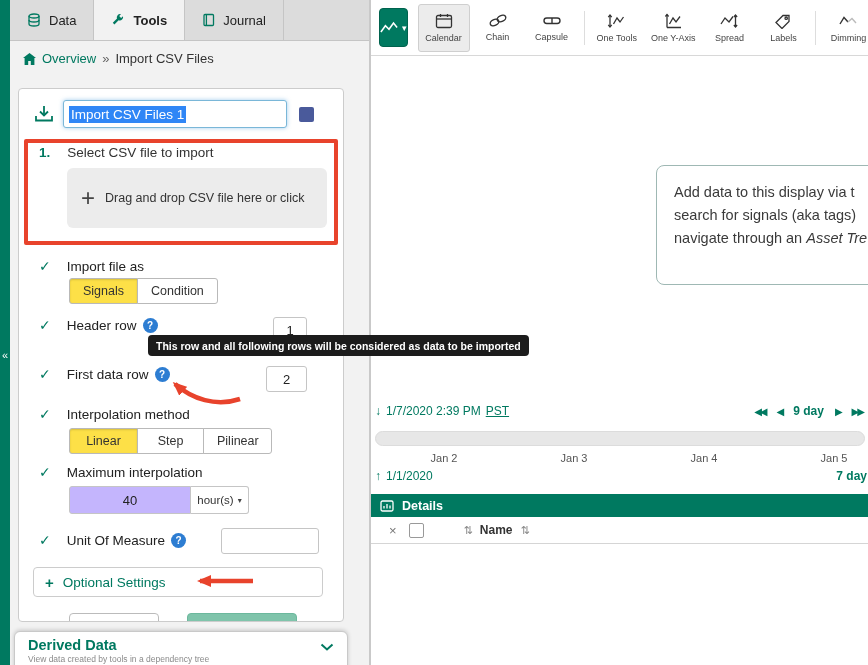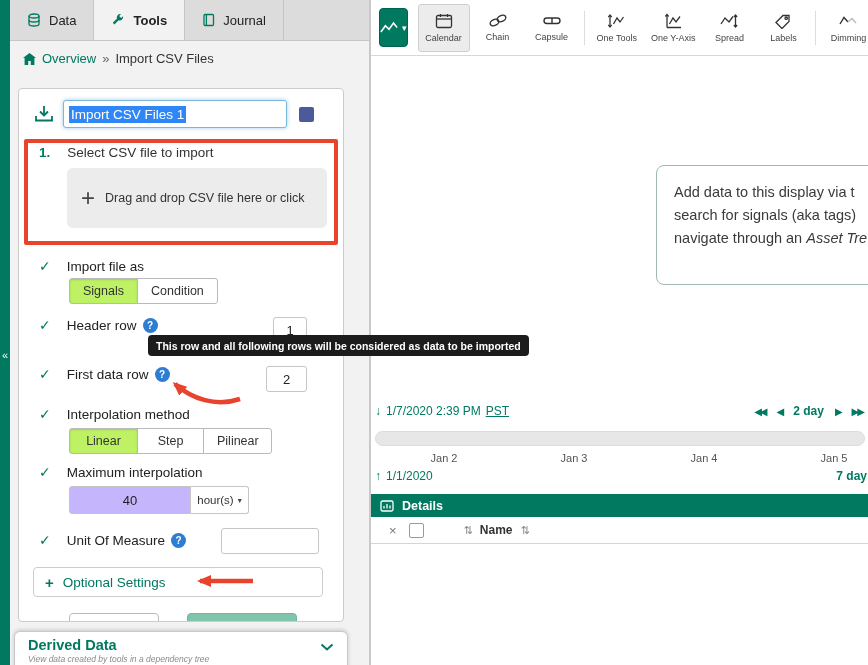--- a/index.html
+++ b/index.html
@@ -46,21 +46,21 @@
   .check{color:var(--brand-green,#007960);font-weight:900;font-size:14px;}
   .flabel{display:flex;align-items:center;gap:6px;}
   .help-icon{width:15px;height:15px;border-radius:50%;background:var(--help-blue,#2d7dd2);color:#fff;
         font-size:10px;font-weight:700;display:inline-flex;align-items:center;justify-content:center;cursor:pointer;}
 
   .btn-group{position:absolute;left:50px;display:flex;}
   .gbtn{height:26px;padding:0 13px;font-size:12.5px;color:#333;background:#fff;border:1px solid #b9b9b9;
         margin-left:-1px;cursor:pointer;font-family:inherit;}
   .gbtn:first-child{border-radius:3px 0 0 3px;margin-left:0;}
   .gbtn:last-child{border-radius:0 3px 3px 0;}
-  .gbtn.active{background:#bef264;box-shadow:inset 0 1px 2px rgba(0,0,0,.15);}
+  .gbtn.active{background:#fde047;box-shadow:inset 0 1px 2px rgba(0,0,0,.15);}
 
   .num-input{position:absolute;border:1px solid #c5c5c5;border-radius:3px;background:#fff;font-size:13px;
         color:#222;display:flex;align-items:center;justify-content:center;box-sizing:border-box;cursor:text;}
   .input-group{position:absolute;left:50px;display:flex;}
   .ig-num{width:122px;height:28px;border:1px solid #c5c5c5;border-radius:3px 0 0 3px;background:#c4b5fd;
         display:flex;align-items:center;justify-content:center;font-size:13px;color:#222;box-sizing:border-box;}
   .ig-unit{height:28px;width:58px;border:1px solid #c5c5c5;border-left:none;border-radius:0 3px 3px 0;
         background:#fff;display:flex;align-items:center;justify-content:center;gap:4px;font-size:11.5px;
         color:#333;cursor:pointer;box-sizing:border-box;}
   .ig-unit .caret{font-size:8px;color:#444;}
@@ -73,21 +73,21 @@
   .cancel-btn{position:absolute;left:50px;top:524px;width:90px;height:30px;background:#fff;
         border:1px solid #bbb;border-radius:4px;cursor:pointer;}
   .execute-btn{position:absolute;left:168px;top:524px;width:110px;height:30px;border-radius:4px;
         background:var(--execute-green,#7fc4ab);border:1px solid #6cb89d;cursor:pointer;}
 
   
   .derived{position:absolute;left:4px;top:631px;width:334px;height:40px;background:#fff;
         border:1px solid #c9c9c9;border-radius:6px 6px 0 0;box-shadow:0 -1px 4px rgba(0,0,0,.18);
         box-sizing:border-box;cursor:pointer;}
   .derived-title{color:var(--brand-green,#007960);font-weight:700;font-size:14.5px;margin:5px 0 0 13px;}
-  .derived-sub{font-size:8.5px;color:#8a8a8a;margin:1px 16px 0 13px;white-space:nowrap;font-style:italic;}
+  .derived-sub{font-size:8.5px;color:#8a8a8a;margin:1px 16px 0 13px;white-space:nowrap;}
   .derived-chevron{position:absolute;right:13px;top:11px;}
 
   
   .right{position:absolute;left:370px;top:0;width:498px;height:665px;background:#fff;
         border-left:1px solid #c9c9c9;box-sizing:border-box;}
   .toolbar{height:55px;border-bottom:1px solid #d8d8d8;display:flex;align-items:center;padding-left:8px;}
   .trend-btn{width:46px;height:37px;background:var(--brand-green,#007960);border:1px solid #00634e;
         border-radius:4px;display:flex;align-items:center;justify-content:center;gap:4px;cursor:pointer;}
   .trend-btn .caret{color:#fff;font-size:9px;}
   .titems{display:flex;align-items:center;margin-left:10px;gap:2px;}
@@ -410,21 +410,21 @@
 
     <div class="trow">
       <span class="tleft">
         <span>↓</span>
         <span>1/7/2020 2:39 PM</span>
         <span class="tz">PST</span>
       </span>
       <span class="tright">
         <span class="arrowbtn">◀◀</span>
         <span class="arrowbtn">◀</span>
-        <span class="range">2 day</span>
+        <span class="range">9 day</span>
         <span class="arrowbtn">▶</span>
         <span class="arrowbtn">▶▶</span>
       </span>
     </div>
 
     <div class="scrollband"></div>
 
     <div class="ticks">
       <span style="left:73px;">Jan 2</span>
       <span style="left:203px;">Jan 3</span>

